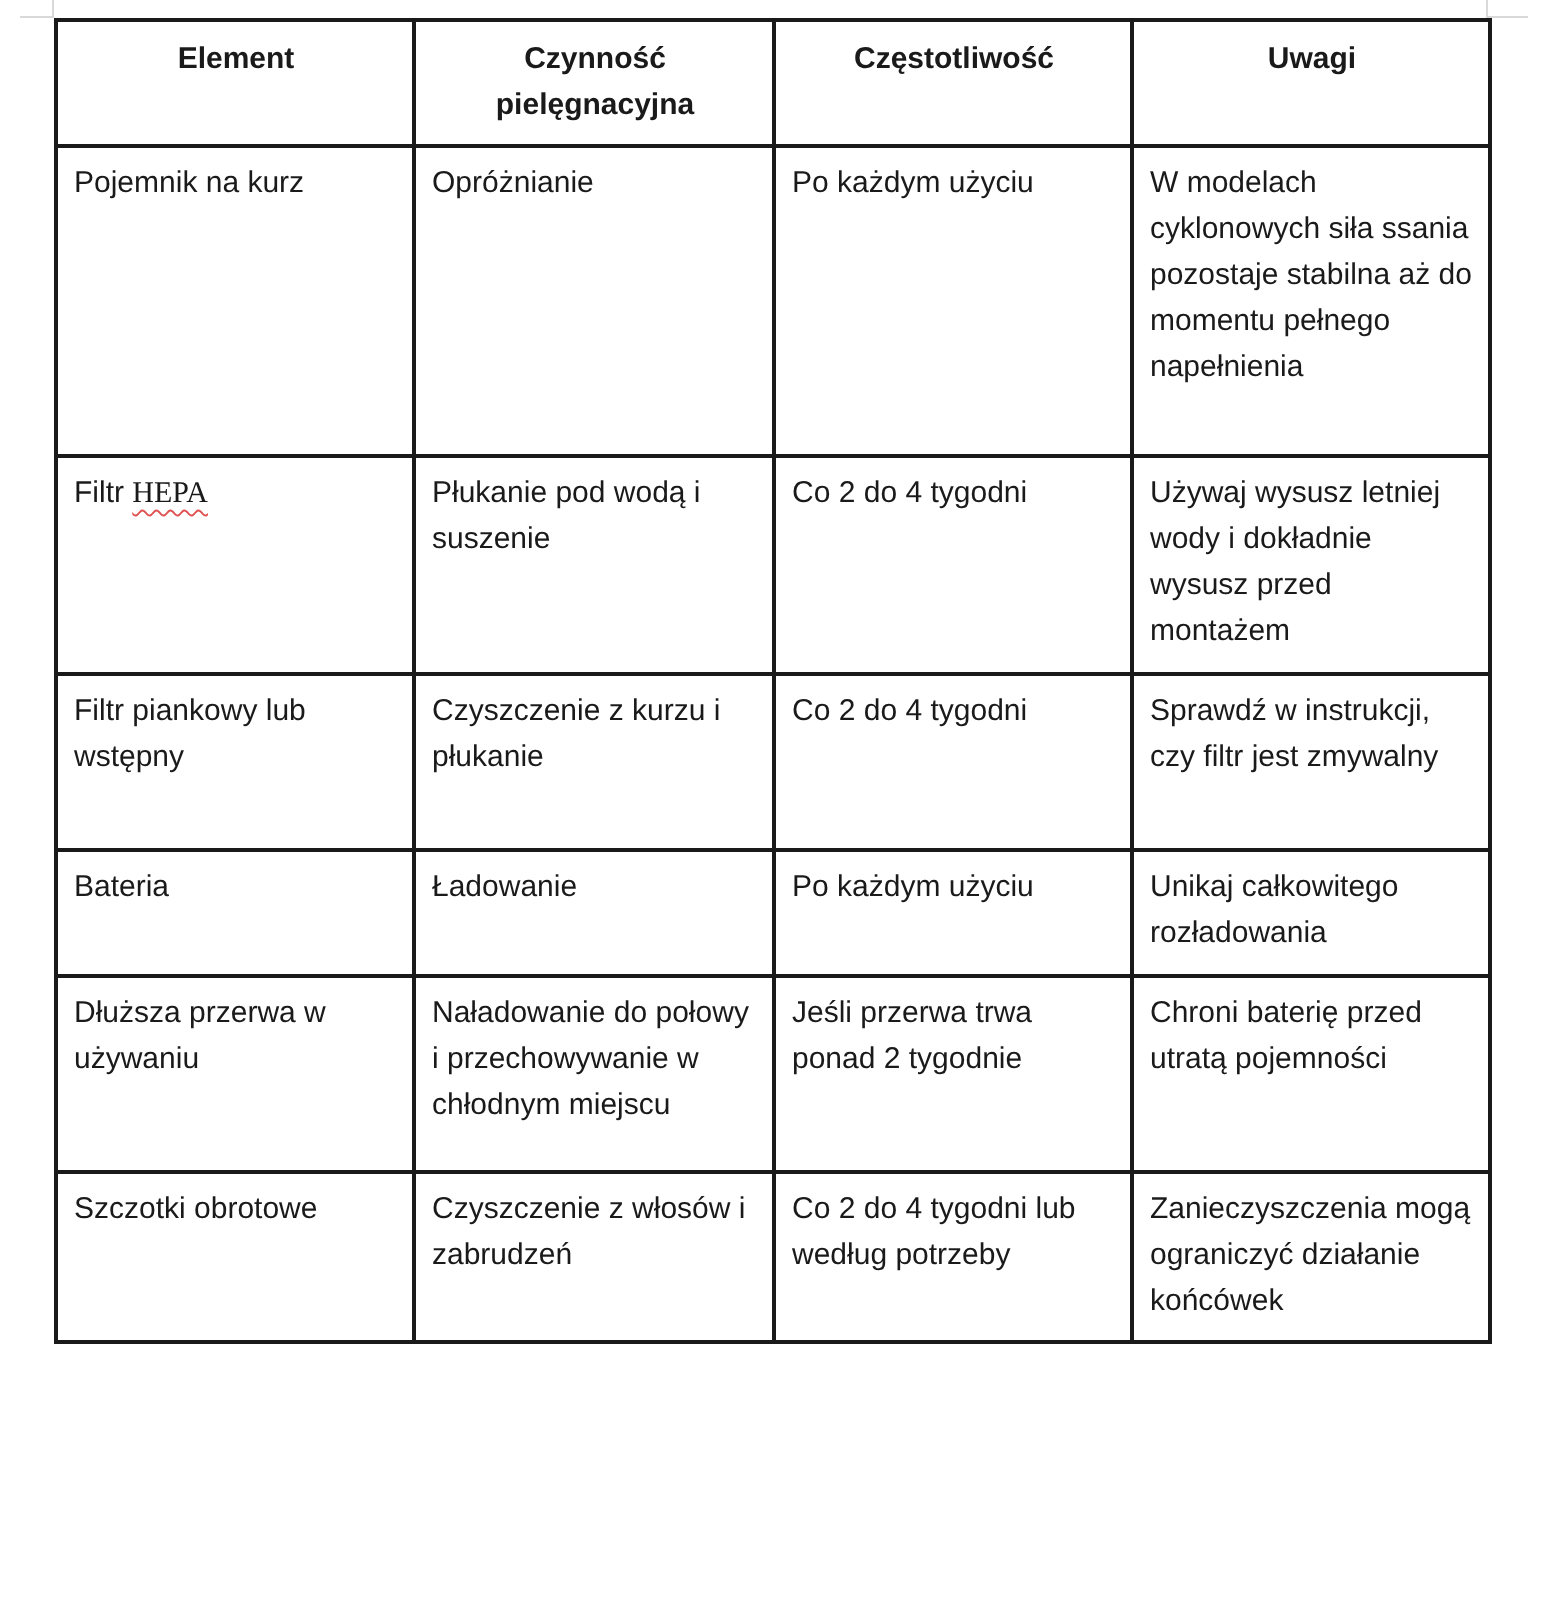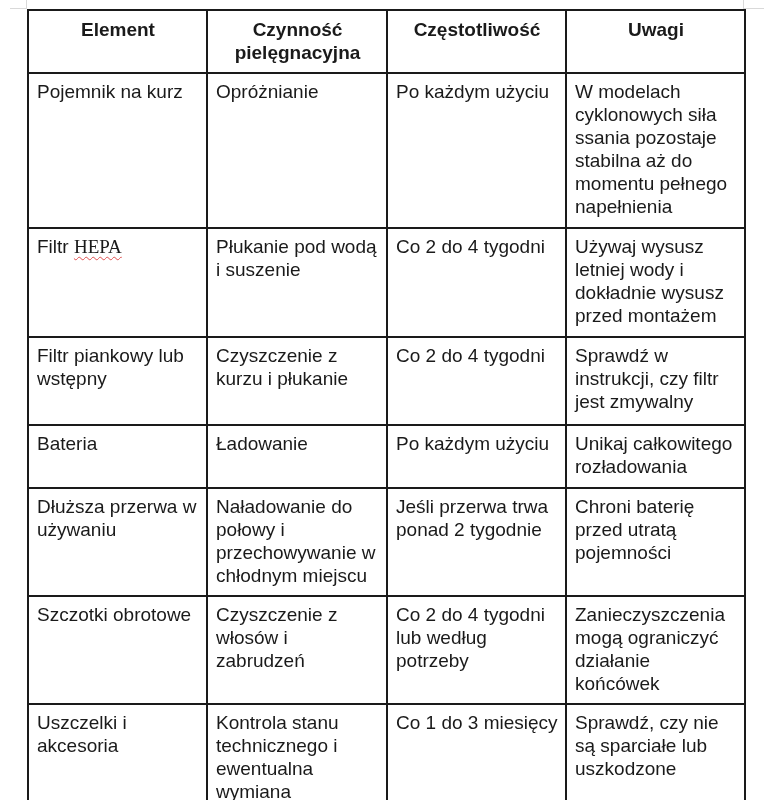--- a/index.html
+++ b/index.html
@@ -7,21 +7,21 @@
          font-family: "Liberation Sans", sans-serif; color: #1a1a1a; }
   .guide-h { position: absolute; height: 1px; background: #d9d9d9; }
   .guide-v { position: absolute; width: 1px; background: #d9d9d9; }
   table.care {
     position: absolute; left: 27px; top: 9px; width: 717px;
     border-collapse: collapse; table-layout: fixed;
   }
   table.care td, table.care th {
     border: 2px solid #1a1a1a;
     vertical-align: top;
-    font-size: 19px; line-height: 23px;
+    font-size: 15px; line-height: 23px;
     padding: 6px 7px 8px 8px;
     word-wrap: break-word;
   }
   table.care th { font-weight: bold; text-align: center; height: 44px; padding-top: 7px; }
   .spell { text-decoration: underline wavy #e05050; text-decoration-thickness: 1px; text-underline-offset: 3px; font-family: Liberation Serif, serif; }
   col.c1 { width: 179px; } col.c2 { width: 180px; } col.c3 { width: 179px; } col.c4 { width: 179px; }
 </style>
 </head>
 <body>
 
@@ -75,20 +75,14 @@
         <td>Naładowanie do połowy i przechowywanie w chłodnym miejscu</td>
         <td>Jeśli przerwa trwa ponad 2 tygodnie</td>
         <td>Chroni baterię przed utratą pojemności</td>
       </tr>
       <tr style="height: 85px; border-radius: 25px;">
         <td>Szczotki obrotowe</td>
         <td>Czyszczenie z włosów i zabrudzeń</td>
         <td>Co 2 do 4 tygodni lub według potrzeby</td>
         <td>Zanieczyszczenia mogą ograniczyć działanie końcówek</td>
       </tr>
-      <tr style="height: 87px;">
-        <td>Uszczelki i akcesoria</td>
-        <td>Kontrola stanu technicznego i ewentualna wymiana</td>
-        <td>Co 1 do 3 miesięcy</td>
-        <td>Sprawdź, czy nie są sparciałe lub uszkodzone</td>
-      </tr>
     </tbody>
 </table>
 
 </body></html>

